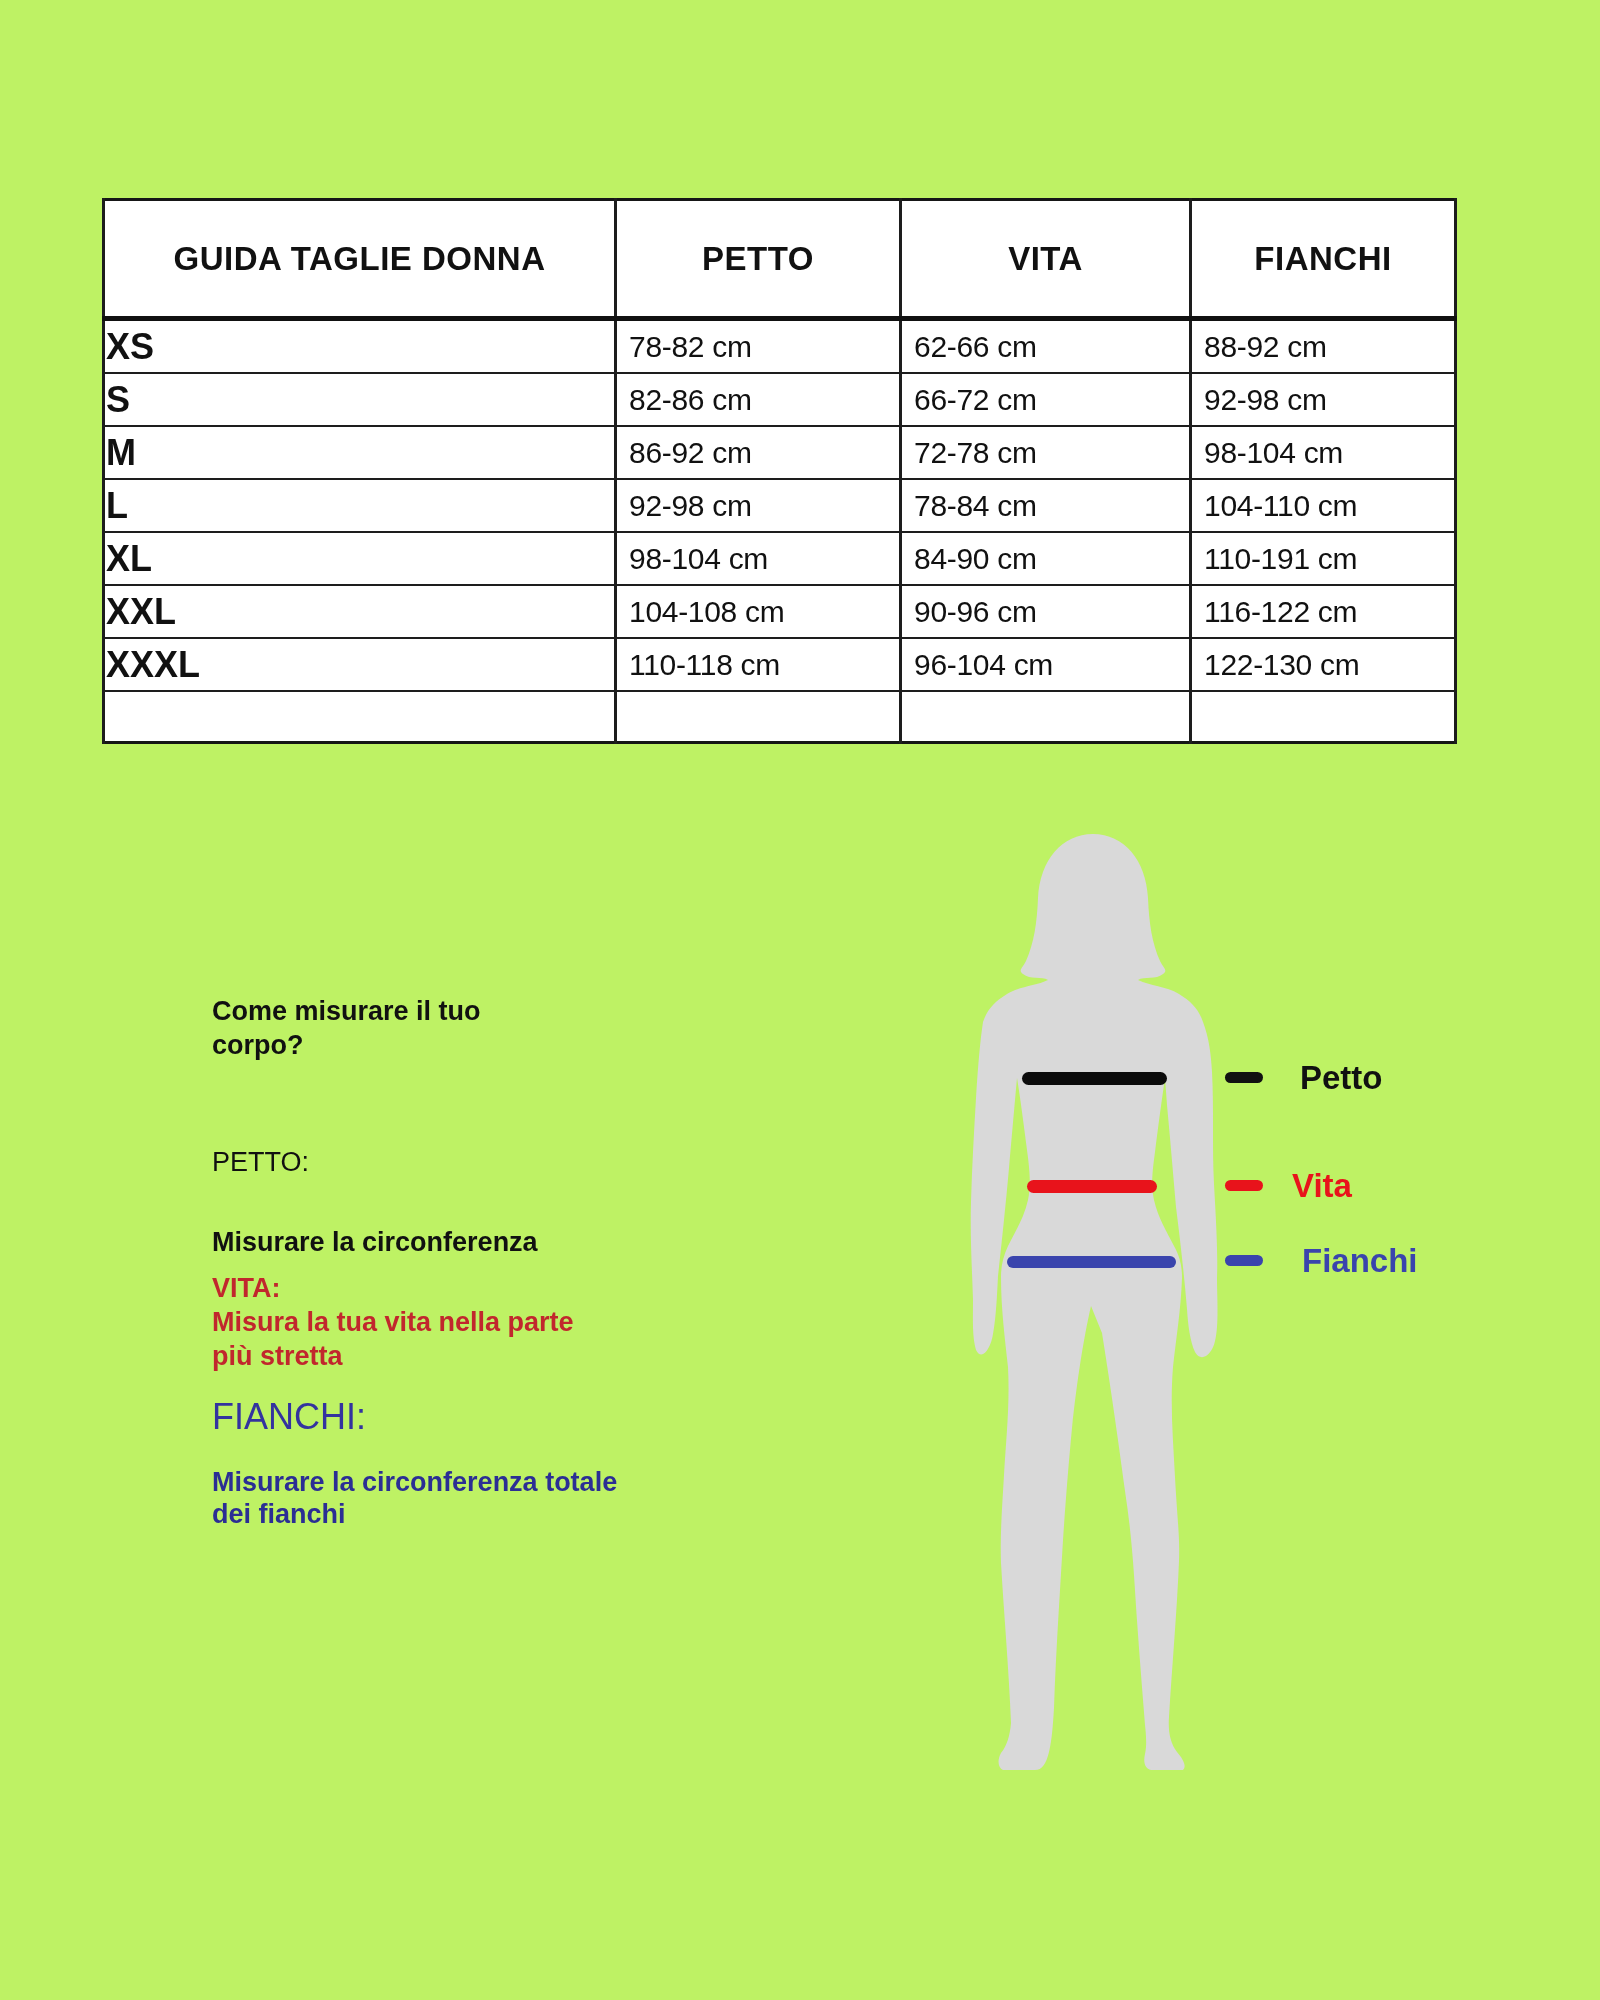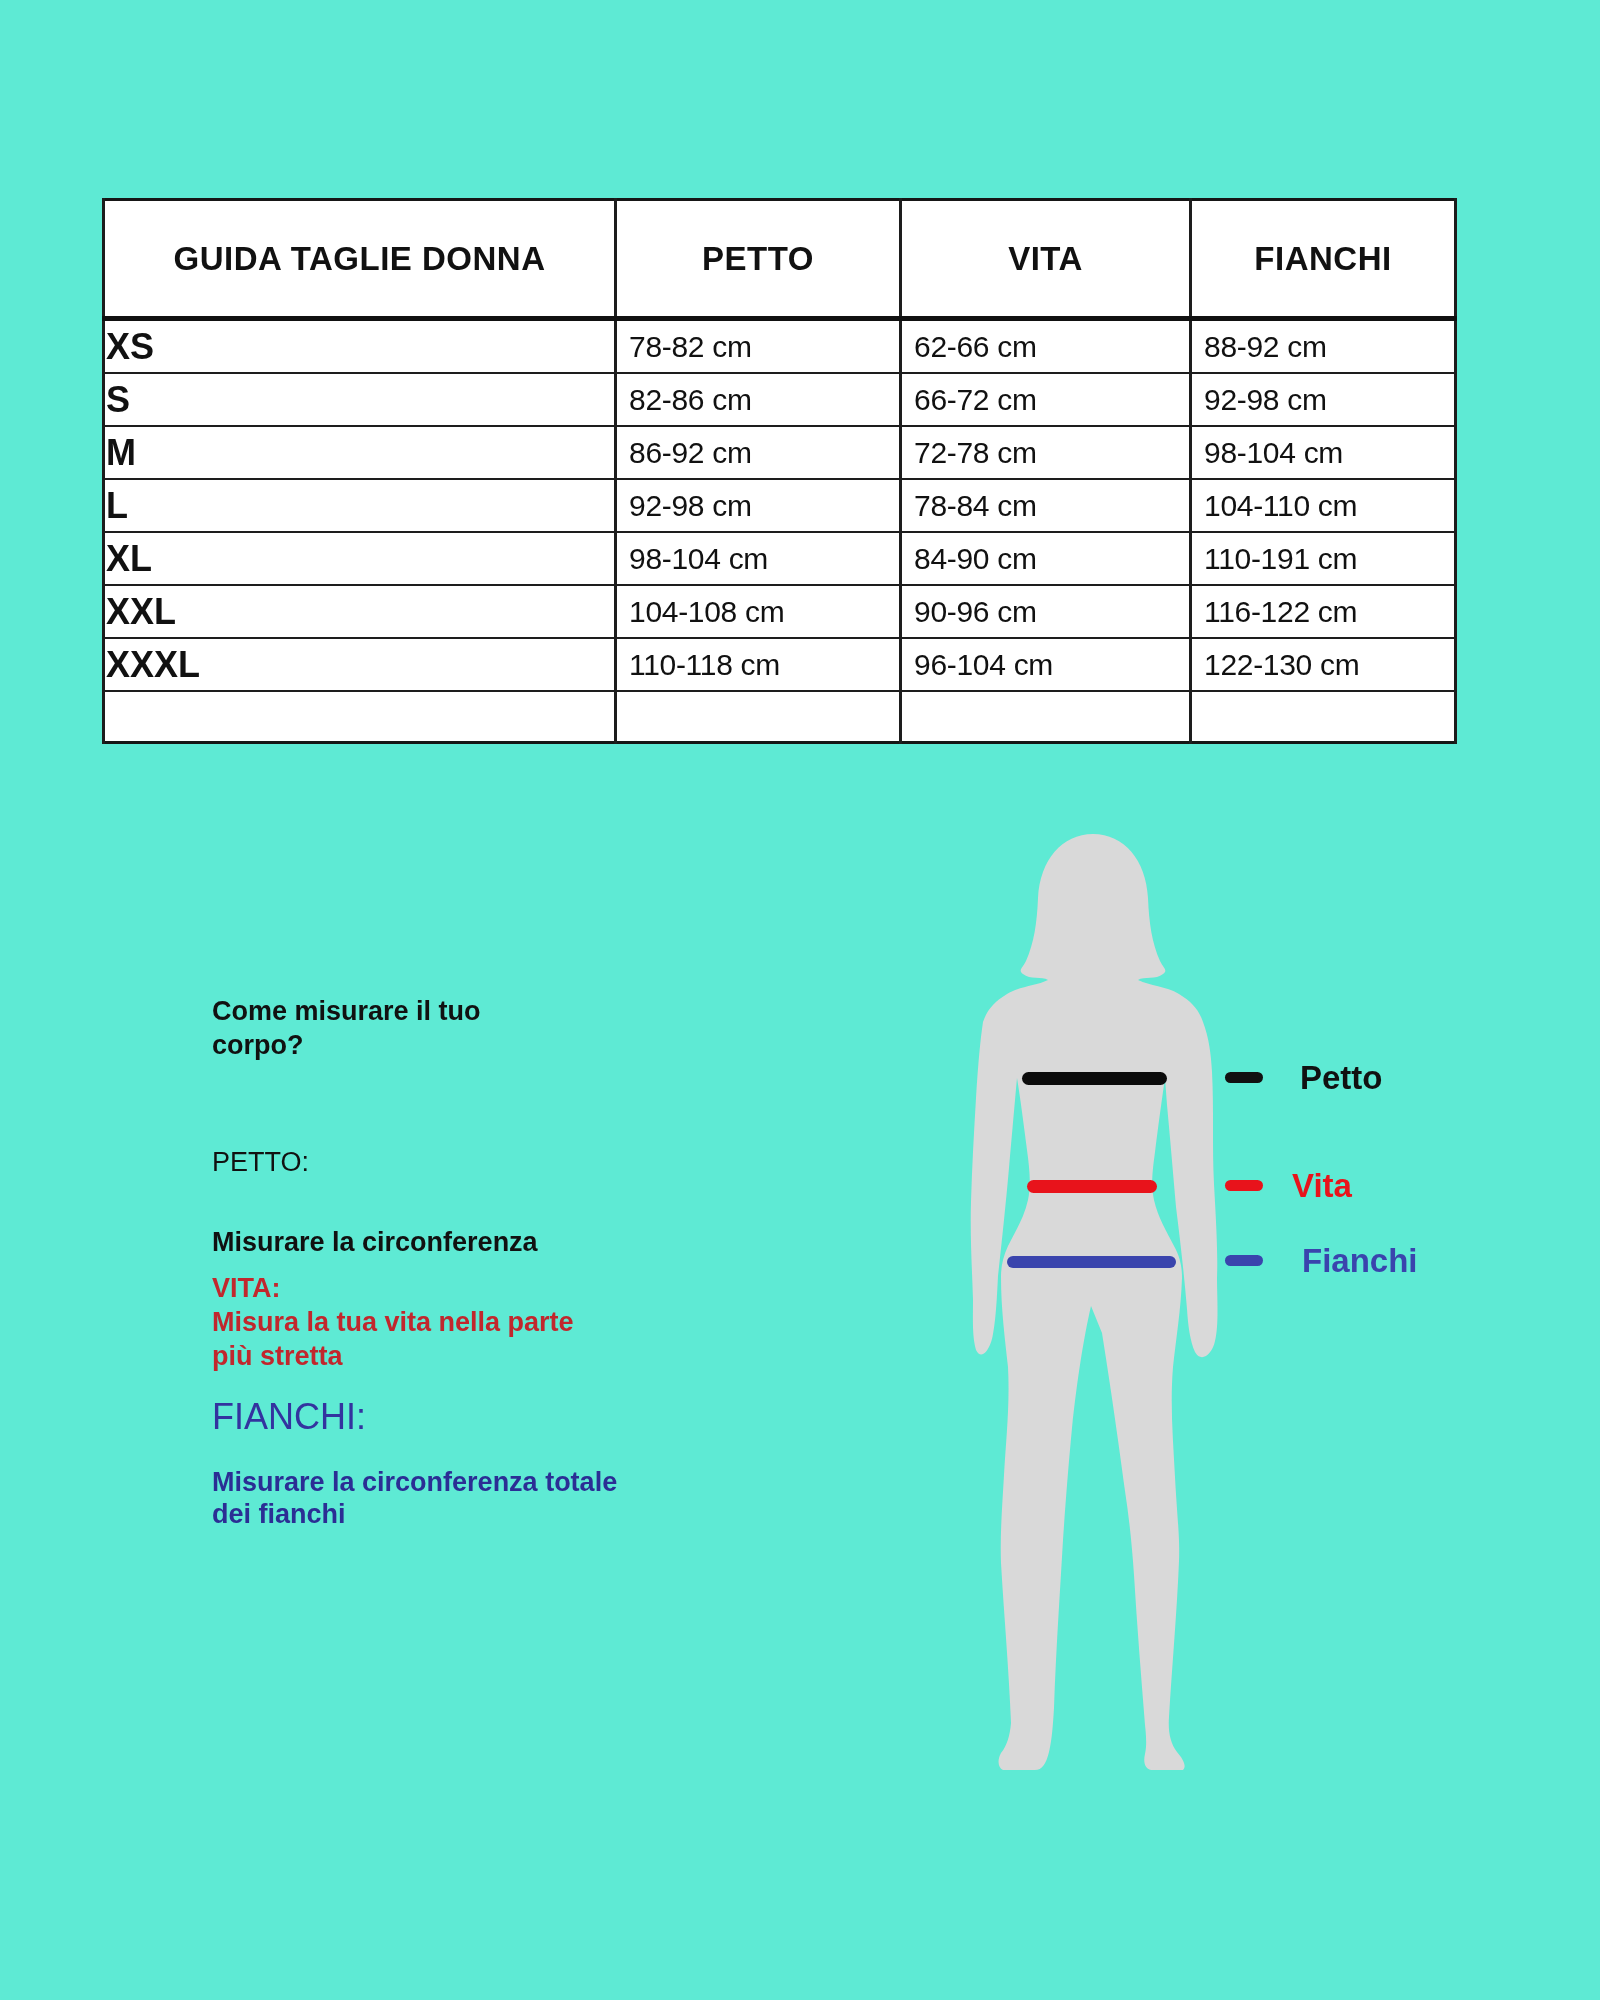--- a/index.html
+++ b/index.html
@@ -1,16 +1,16 @@
 <!DOCTYPE html>
 <html><head>
 <meta charset="utf-8">
 <style>
   html,body{margin:0;padding:0;background:#ffffff;}
-  .canvas{position:relative;width:1600px;height:2000px;background:#5eead4;overflow:hidden;
+  .canvas{position:relative;width:1600px;height:2000px;background:#bef264;overflow:hidden;
           font-family:"Liberation Sans", sans-serif;color:#111;}
 
   
   table.size-table{position:absolute;left:102px;top:198px;width:1352px;
                    border-collapse:collapse;table-layout:fixed;background:#fff;}
   table.size-table td{border:2px solid #1d1d1d;border-left-width:3px;border-right-width:3px;
                       vertical-align:middle;overflow:hidden;white-space:nowrap;}
   table.size-table tr.header-row td{border-bottom:5px solid #111;height:113px;
                       font-weight:bold;font-size:33px;text-align:center;letter-spacing:.5px;}
   table.size-table tr.data-row td{height:49px;}

